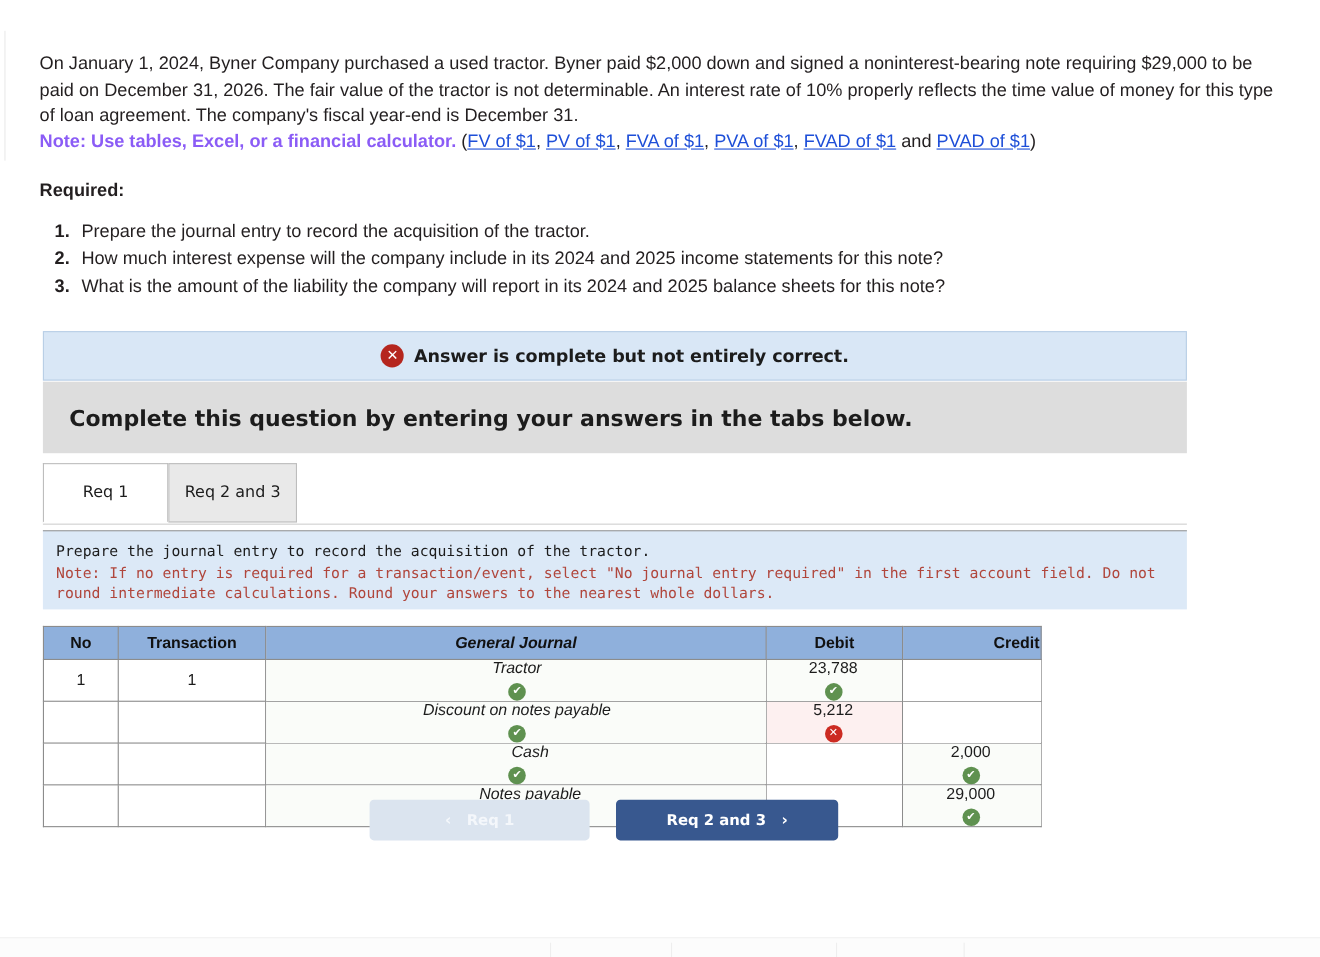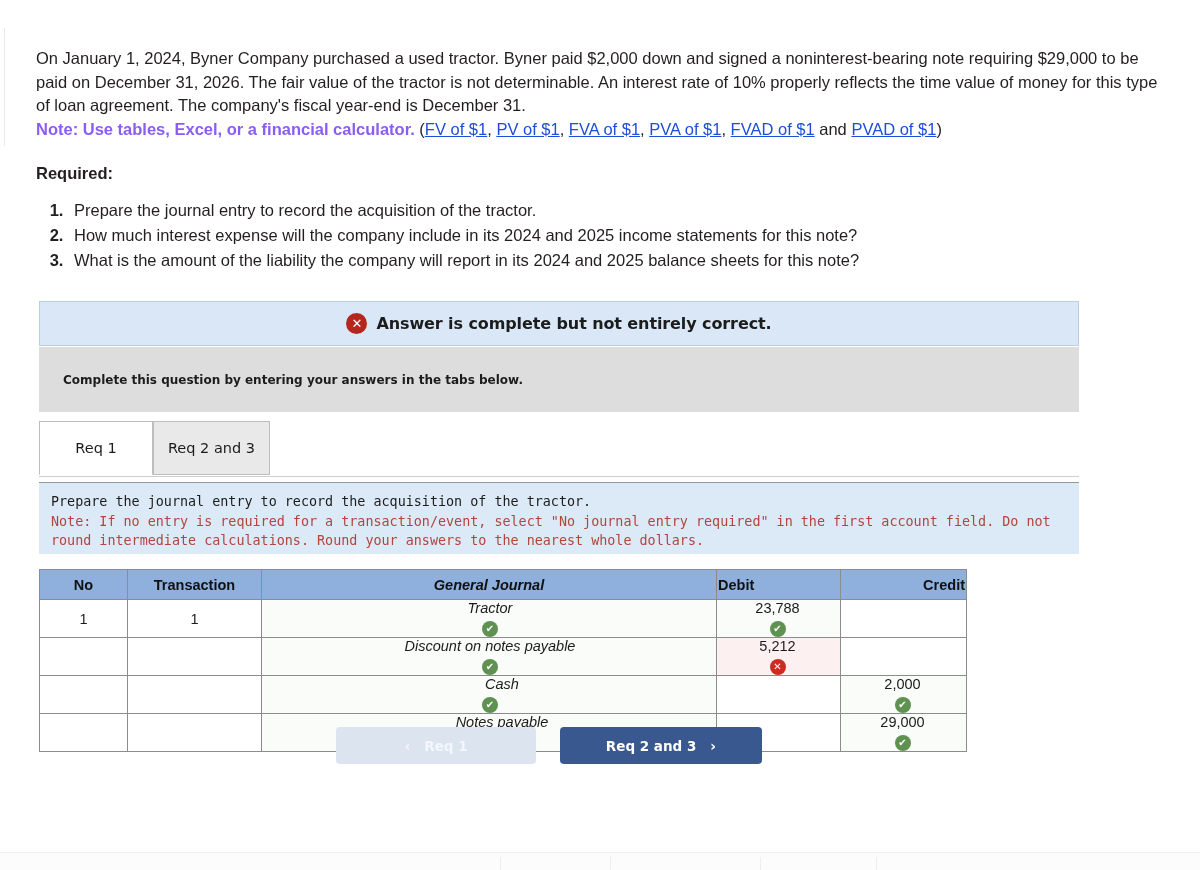--- a/index.html
+++ b/index.html
@@ -74,21 +74,21 @@
     margin-right: 9px; position: relative; top: 0px;
     font-family: "DejaVu Sans", sans-serif;
   }
 
   .complete-bar {
     position: absolute; left: 39px; top: 347px;
     width: 1040px; height: 65px;
     background: #dddddd;
     display: flex; align-items: center;
     padding-left: 24px;
-    font-size: 12px; font-weight: bold; color: #1c1c1c;
+    font-size: 20px; font-weight: bold; color: #1c1c1c;
     font-family: "DejaVu Sans", sans-serif;
   }
 
   
   .tabstrip {
     position: absolute; left: 39px; top: 421px;
     width: 1040px; height: 56px;
   }
   .tab {
     position: absolute; top: 0;
@@ -133,24 +133,24 @@
     font-weight: bold;
     font-size: 14.5px;
     height: 30px;
     color: #111;
   }
   .jtable td {
     border: 1px solid #8c8c8c;
     height: 28px;
     background: #ffffff;
   }
-  .c-no     { width: 88px;  text-align: center; margin-top: 12px; }
+  .c-no     { width: 68px;  text-align: center; margin-top: 12px; }
   .c-trans  { width: 134px; text-align: center; }
   .c-gj     { width: 455px; font-style: italic; }
-  .c-debit  { width: 124px; text-align: left; }
+  .c-debit  { width: 124px; text-align: center; }
   .c-credit { width: 126px; text-align: right; }
 
   td.c-gj {
     background: #fafcf9;
     padding: 0 6px 0 8px;
     position: relative;
   }
   td.c-gj .acct { display: inline-block; }
   td.c-gj.indent .acct { padding-left: 24px; }
   td.c-debit, td.c-credit {

